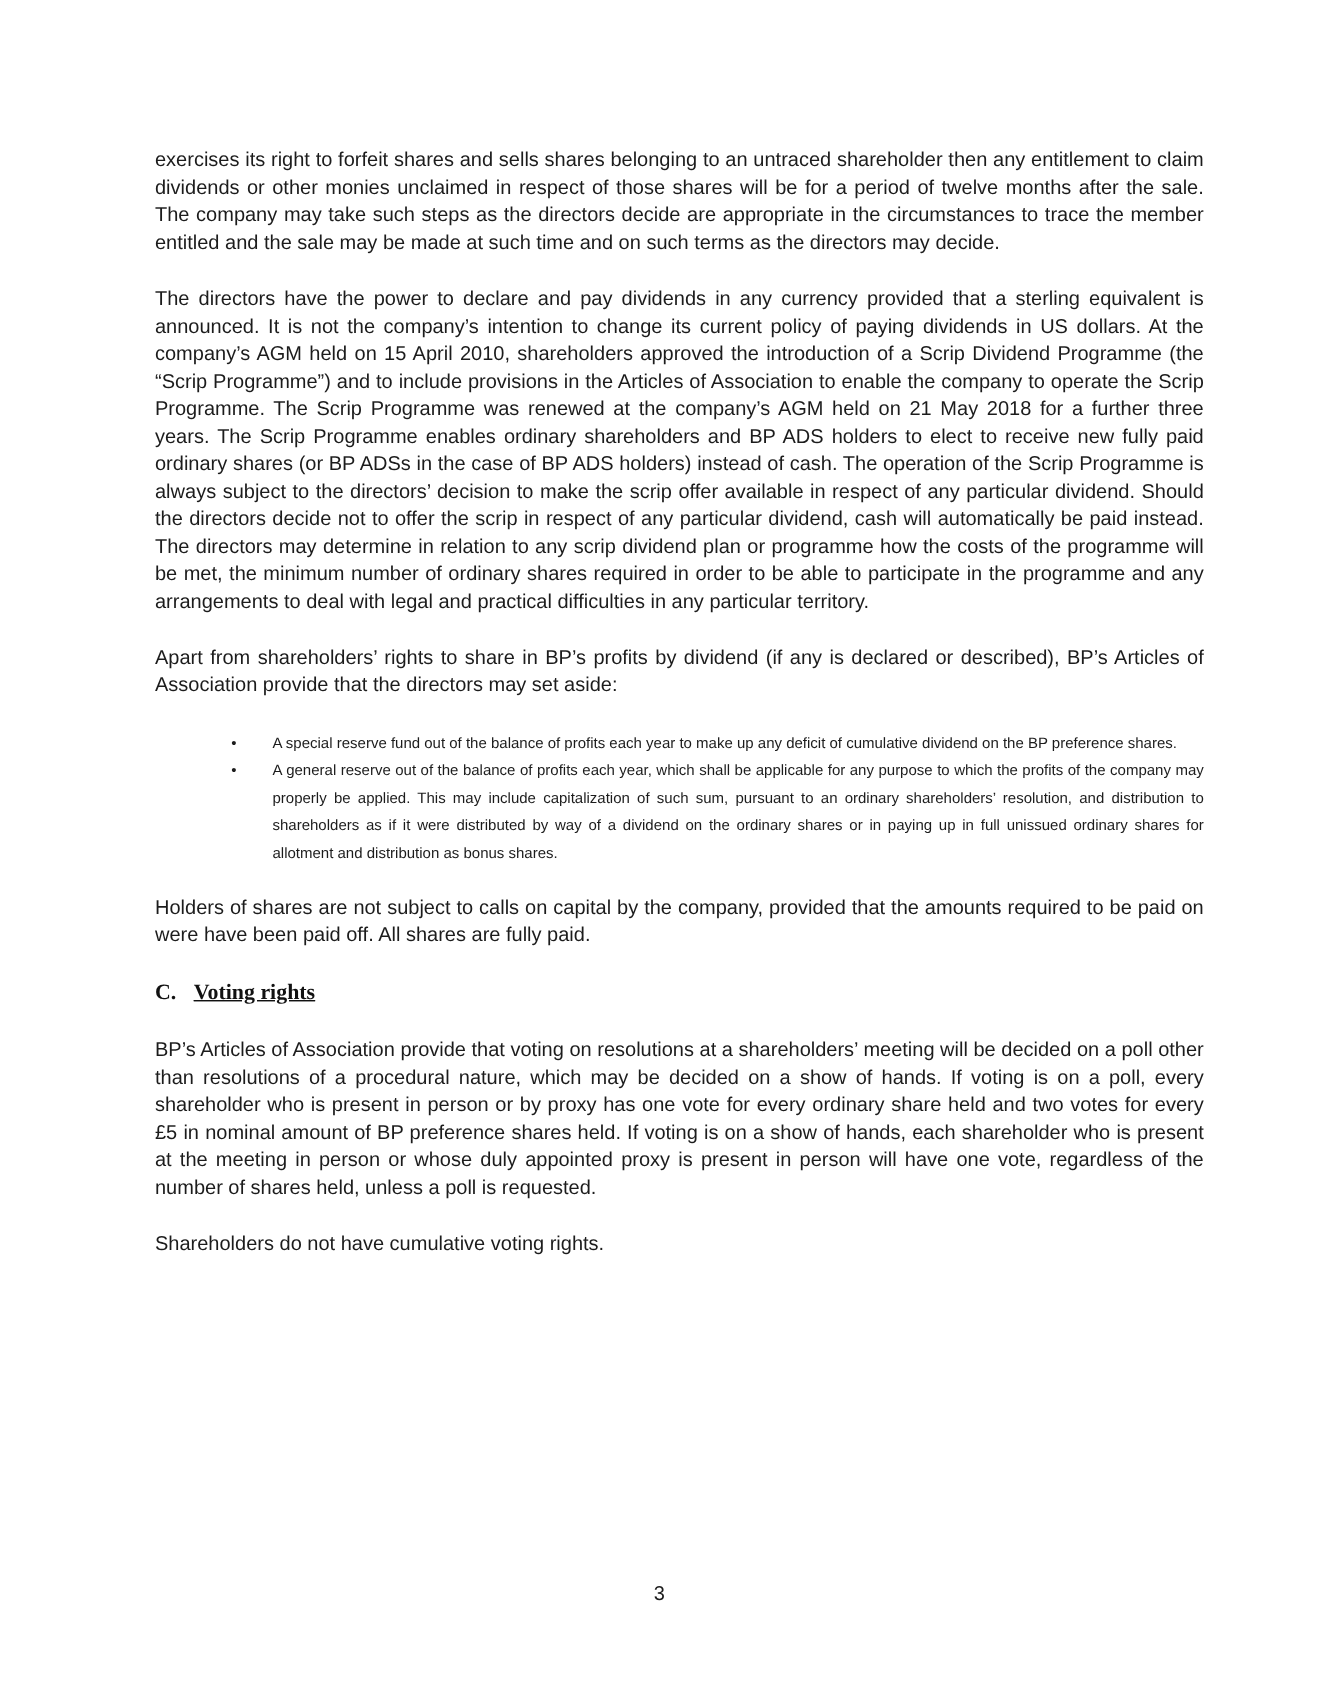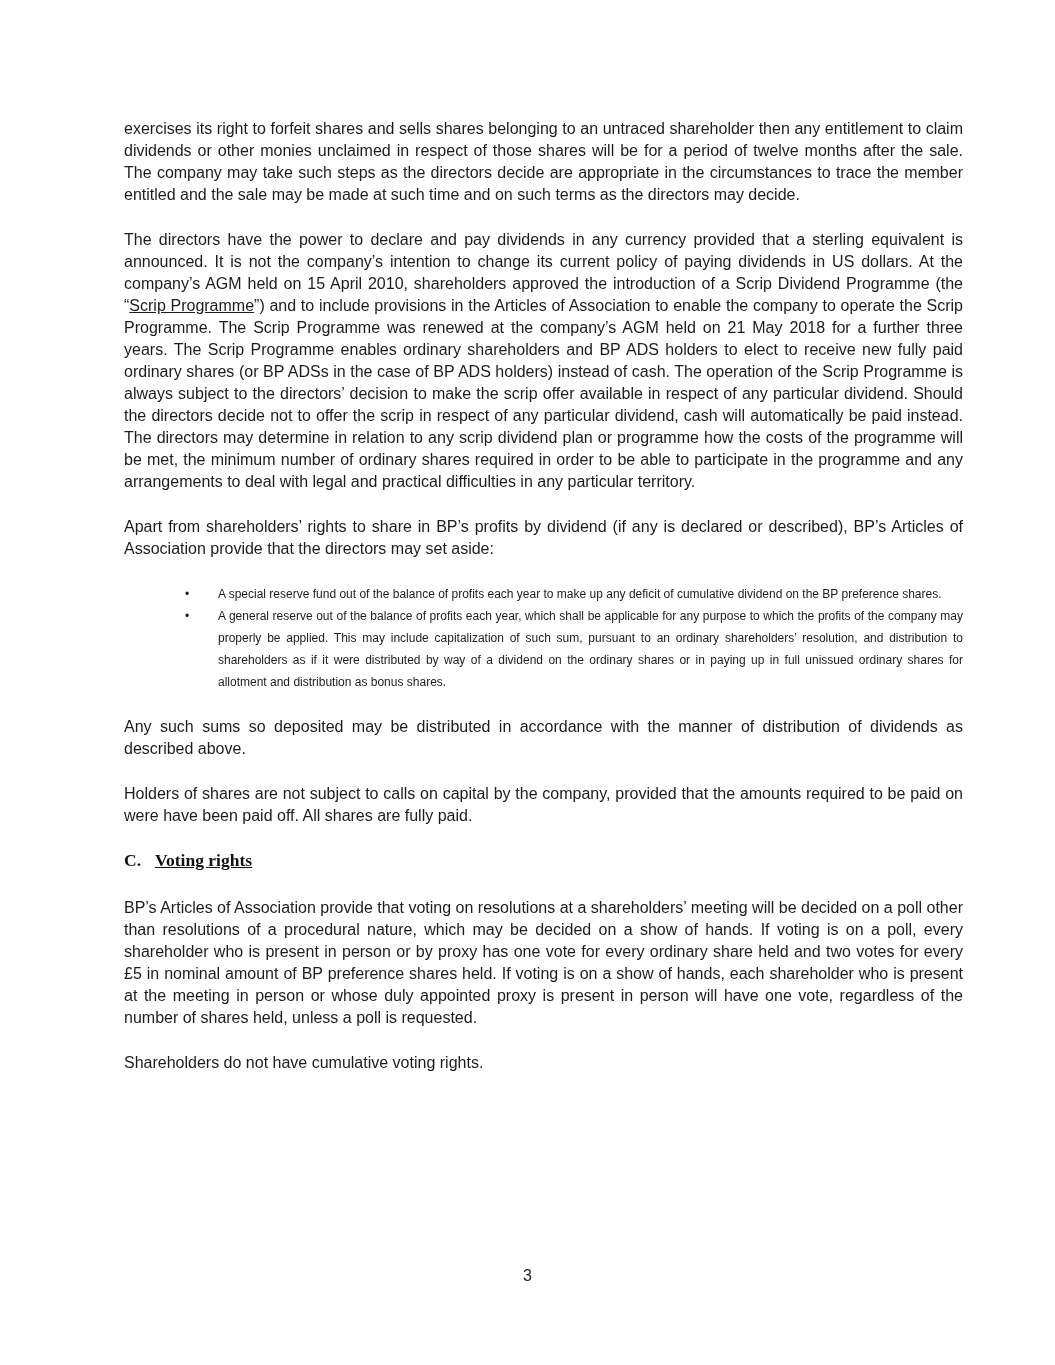--- a/index.html
+++ b/index.html
@@ -15,21 +15,21 @@
   .page {
     box-sizing: border-box;
     padding: 118px 92px 0 124px;
   }
   p.doc-para {
     margin: 0 0 23px 0;
     font-size: 16px;
     line-height: 22px;
     text-align: justify;
   }
-  span.u { text-decoration: underline; }
+  span.u { }
   ul.doc-list {
     margin: 0 0 23px 0;
     padding: 0;
     list-style: none;
   }
   ul.doc-list li {
     position: relative;
     margin-left: 94px;
     font-size: 12px;
     line-height: 22px;
@@ -75,21 +75,20 @@
 
   <p class="doc-para"><span>The directors have the power to declare and pay dividends in any currency provided that a sterling equivalent is announced. It is not the company’s intention to change its current policy of paying dividends in US dollars. At the company’s AGM held on 15 April 2010, shareholders approved the introduction of a Scrip Dividend Programme (the “</span><span class="u">Scrip Programme</span><span>”) and to include provisions in the Articles of Association to enable the company to operate the Scrip Programme. The Scrip Programme was renewed at the company’s AGM held on 21 May 2018 for a further three years. The Scrip Programme enables ordinary shareholders and BP ADS holders to elect to receive new fully paid ordinary shares (or BP ADSs in the case of BP ADS holders) instead of cash. The operation of the Scrip Programme is always subject to the directors’ decision to make the scrip offer available in respect of any particular dividend. Should the directors decide not to offer the scrip in respect of any particular dividend, cash will automatically be paid instead. The directors may determine in relation to any scrip dividend plan or programme how the costs of the programme will be met, the minimum number of ordinary shares required in order to be able to participate in the programme and any arrangements to deal with legal and practical difficulties in any particular territory.</span></p>
 
   <p class="doc-para">Apart from shareholders’ rights to share in BP’s profits by dividend (if any is declared or described), BP’s Articles of Association provide that the directors may set aside:</p>
 
   <ul class="doc-list">
     <li>A special reserve fund out of the balance of profits each year to make up any deficit of cumulative dividend on the BP preference shares.</li>
     <li>A general reserve out of the balance of profits each year, which shall be applicable for any purpose to which the profits of the company may properly be applied. This may include capitalization of such sum, pursuant to an ordinary shareholders’ resolution, and distribution to shareholders as if it were distributed by way of a dividend on the ordinary shares or in paying up in full unissued ordinary shares for allotment and distribution as bonus shares.</li>
   </ul>
 
-  <p class="doc-para">Any such sums so deposited may be distributed in accordance with the manner of distribution of dividends as described above.</p>
 
   <p class="doc-para">Holders of shares are not subject to calls on capital by the company, provided that the amounts required to be paid on were have been paid off. All shares are fully paid.</p>
 
   <div class="section-heading">
     <span class="letter">C.</span><span class="title">Voting rights</span>
   </div>
 
   <p class="doc-para">BP’s Articles of Association provide that voting on resolutions at a shareholders’ meeting will be decided on a poll other than resolutions of a procedural nature, which may be decided on a show of hands. If voting is on a poll, every shareholder who is present in person or by proxy has one vote for every ordinary share held and two votes for every £5 in nominal amount of BP preference shares held. If voting is on a show of hands, each shareholder who is present at the meeting in person or whose duly appointed proxy is present in person will have one vote, regardless of the number of shares held, unless a poll is requested.</p>
 
   <p class="doc-para">Shareholders do not have cumulative voting rights.</p>

